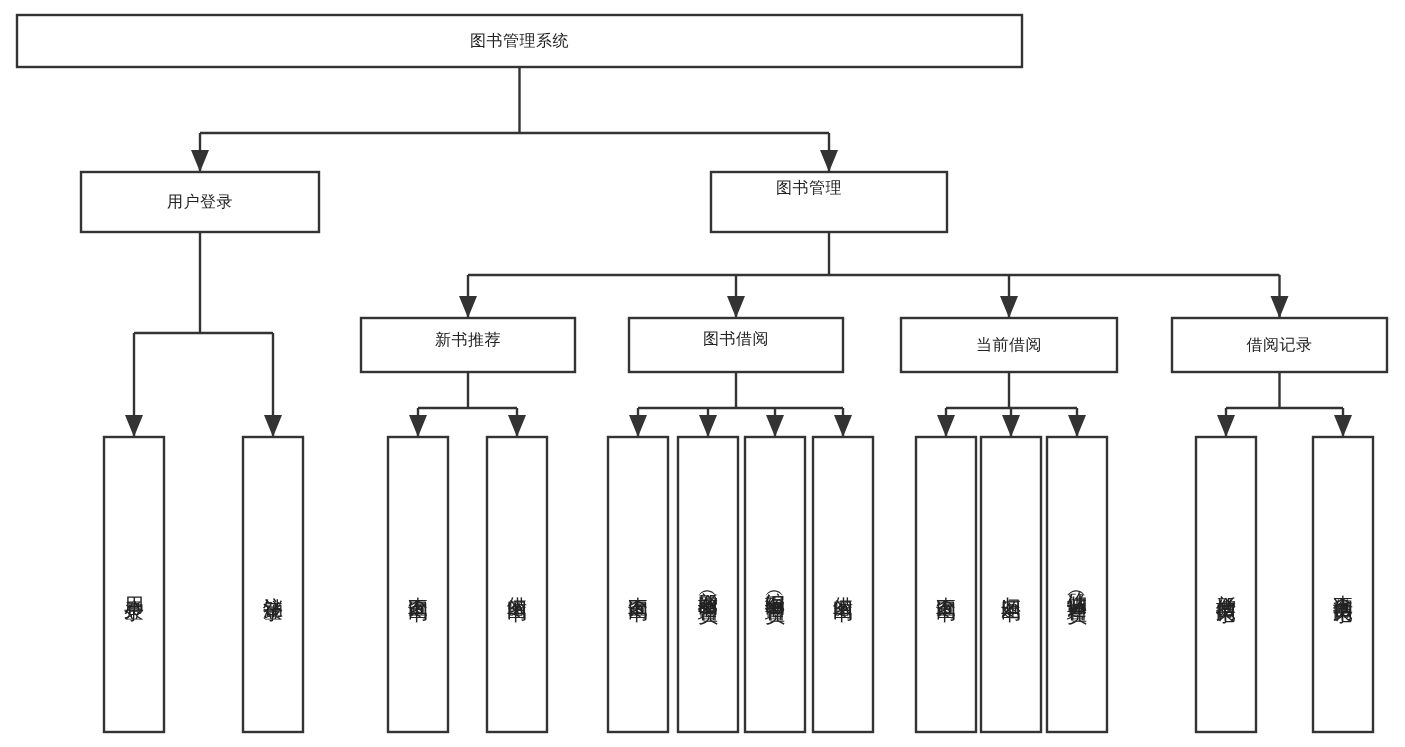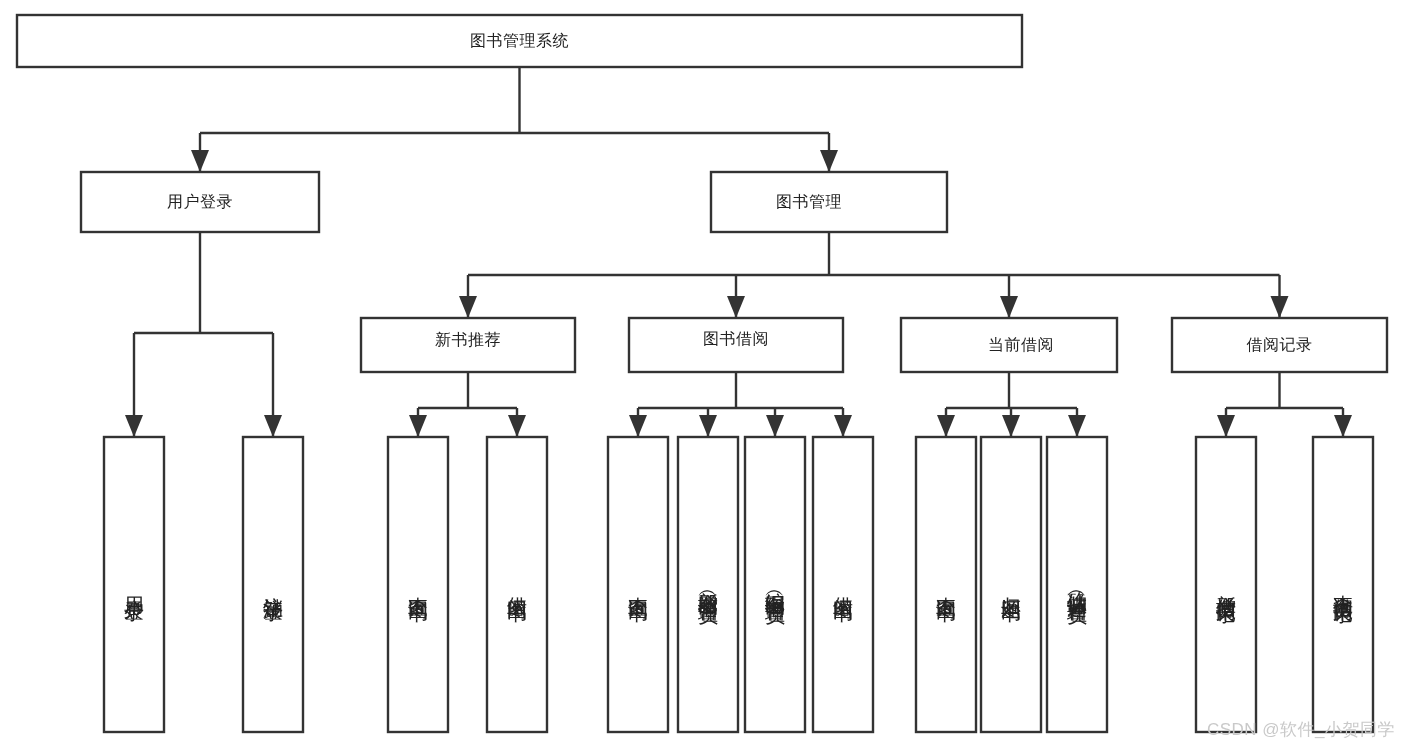--- a/index.html
+++ b/index.html
@@ -153,33 +153,32 @@
         <rect x="916" y="437" width="60" height="295" class="node-box"></rect>
         <rect x="981" y="437" width="60" height="295" class="node-box"></rect>
         <rect x="1047" y="437" width="60" height="295" class="node-box"></rect>
         <rect x="1196" y="437" width="60" height="295" class="node-box"></rect>
         <rect x="1313" y="437" width="60" height="295" class="node-box"></rect>
       </g>
   </svg>
   <div id="label-layer">
       <div class="node-label-h" style="left: 17px; top: 15px; width: 1005px; height: 52px;">图书管理系统</div>
       <div class="node-label-h" style="left: 81px; top: 172px; width: 238px; height: 60px;">用户登录</div>
-      <div class="node-label-h" style="left: 711px; top: 172px; width: 196px; height: 60px;">图书管理</div>
+      <div class="node-label-h" style="left: 711px; top: 158px; width: 196px; height: 60px;">图书管理</div>
       <div class="node-label-h" style="left: 361px; top: 318px; width: 214px; height: 45px;">新书推荐</div>
       <div class="node-label-h" style="left: 629px; top: 318px; width: 214px; height: 43px;">图书借阅</div>
-      <div class="node-label-h" style="left: 901px; top: 318px; width: 216px; height: 54px; padding-left: 12px;">当前借阅</div>
+      <div class="node-label-h" style="left: 901px; top: 318px; width: 216px; height: 54px;">当前借阅</div>
       <div class="node-label-h" style="left: 1172px; top: 318px; width: 215px; height: 54px;">借阅记录</div>
       <div class="node-label-v" style="left: 104px; top: 437px; width: 60px; height: 295px;">用户登录</div>
       <div class="node-label-v" style="left: 243px; top: 437px; width: 60px; height: 295px;">注销登录</div>
       <div class="node-label-v" style="left: 388px; top: 437px; width: 60px; height: 295px;">查询图书</div>
       <div class="node-label-v" style="left: 487px; top: 437px; width: 60px; height: 295px;">借阅图书</div>
       <div class="node-label-v" style="left: 608px; top: 437px; width: 60px; height: 295px;">查询图书</div>
       <div class="node-label-v" style="left: 678px; top: 437px; width: 60px; height: 295px;">新增图书（管理员）</div>
       <div class="node-label-v" style="left: 745px; top: 437px; width: 60px; height: 295px;">编辑图书（管理员）</div>
       <div class="node-label-v" style="left: 813px; top: 437px; width: 60px; height: 295px;">借阅图书</div>
       <div class="node-label-v" style="left: 916px; top: 437px; width: 60px; height: 295px;">查询图书</div>
       <div class="node-label-v" style="left: 981px; top: 437px; width: 60px; height: 295px;">归还图书</div>
       <div class="node-label-v" style="left: 1047px; top: 437px; width: 60px; height: 295px;">确认归还（管理员）</div>
       <div class="node-label-v" style="left: 1196px; top: 437px; width: 60px; height: 295px;">新增借阅记录</div>
       <div class="node-label-v" style="left: 1313px; top: 437px; width: 60px; height: 295px;">查询借阅记录</div>
     </div>
-  <div class="watermark">CSDN @软件_小贺同学</div>
 </div>
 
 </body></html>

